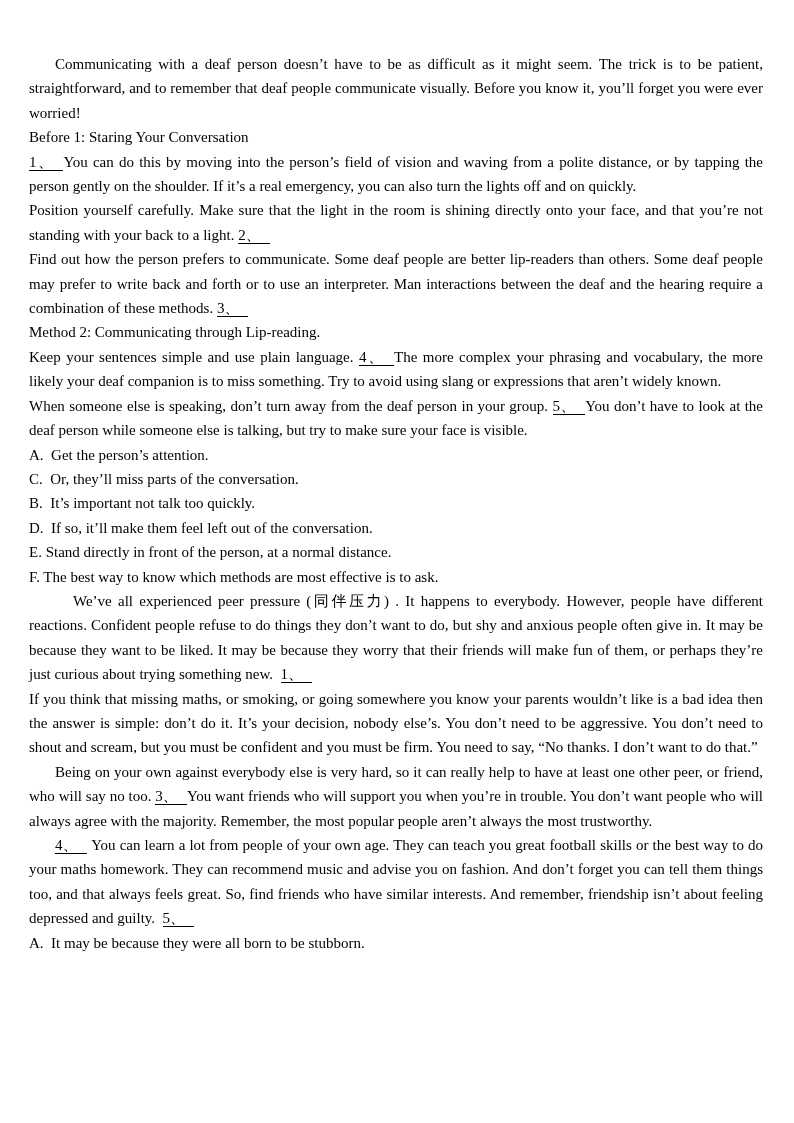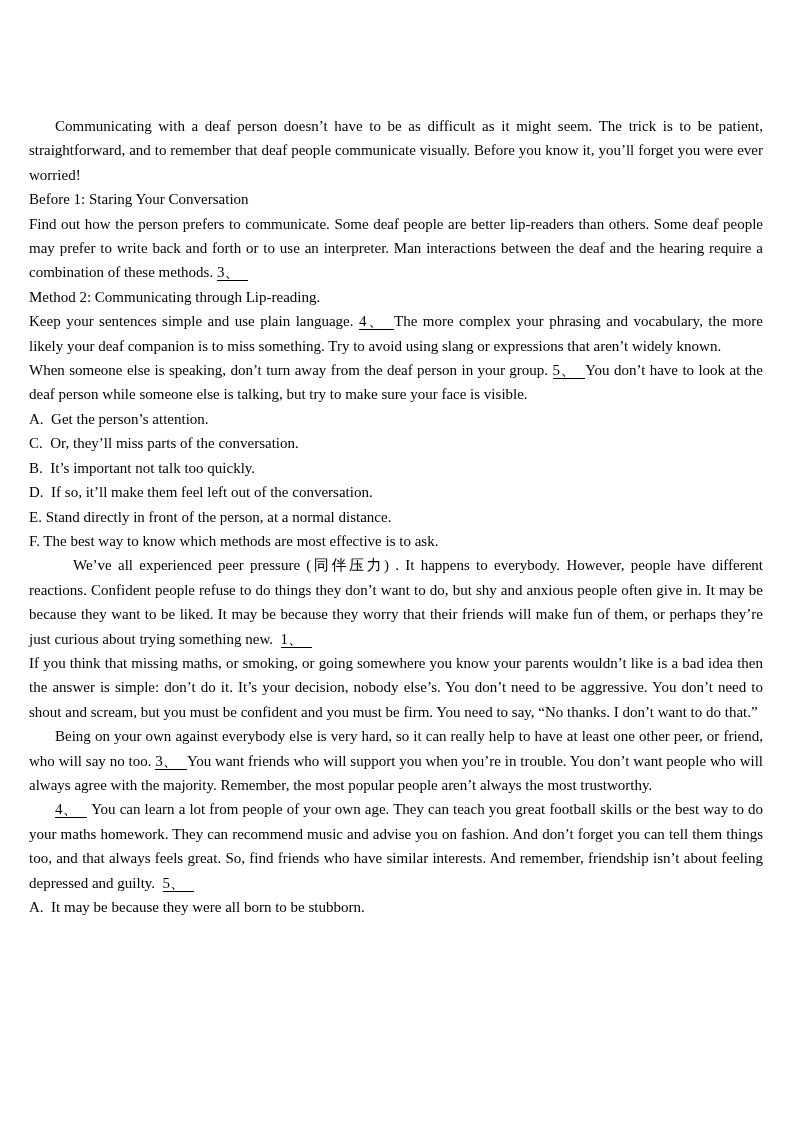--- a/index.html
+++ b/index.html
@@ -7,21 +7,21 @@
     padding: 0;
     background: #ffffff;
   }
   .page {
     position: relative;
     width: 794px;
     height: 1123px;
     margin: 0 auto;
     background: #ffffff;
     box-sizing: border-box;
-    padding: 114px 31px 0 29px;
+    padding: 52px 31px 0 29px;
     overflow: hidden;
     font-family: "Liberation Serif", "DejaVu Serif", serif;
     font-size: 15px;
     line-height: 24.4px;
     color: #000000;
   }
   p.para {
     margin: 0;
     text-align: justify;
   }
@@ -34,20 +34,22 @@
   }
   span.run { }
 </style>
 </head>
 <body>
 
 <div class="page">
   <div>
       <p class="para indent-2"><span class="run">Communicating with a deaf person doesn’t have to be as difficult as it might seem. The trick is to be patient, straightforward, and to remember that deaf people communicate visually. Before you know it, you’ll forget you were ever worried!</span></p>
       <p class="para"><span class="run">Before 1: Staring Your Conversation</span></p>
+      <p class="para"><span class="blank">1、</span><span class="run">You can do this by moving into the person’s field of vision and waving from a polite distance, or by tapping the person gently on the shoulder. If it’s a real emergency, you can also turn the lights off and on quickly.</span></p>
+      <p class="para"><span class="run">Position yourself carefully. Make sure that the light in the room is shining directly onto your face, and that you’re not standing with your back to a light. </span><span class="blank">2、</span></p>
       <p class="para"><span class="run">Find out how the person prefers to communicate. Some deaf people are better lip-readers than others. Some deaf people may prefer to write back and forth or to use an interpreter. Man interactions between the deaf and the hearing require a combination of these methods. </span><span class="blank">3、</span></p>
       <p class="para"><span class="run">Method 2: Communicating through Lip-reading.</span></p>
       <p class="para"><span class="run">Keep your sentences simple and use plain language. </span><span class="blank">4、</span><span class="run">The more complex your phrasing and vocabulary, the more likely your deaf companion is to miss something. Try to avoid using slang or expressions that aren’t widely known.</span></p>
       <p class="para"><span class="run">When someone else is speaking, don’t turn away from the deaf person in your group. </span><span class="blank">5、</span><span class="run">You don’t have to look at the deaf person while someone else is talking, but try to make sure your face is visible.</span></p>
       <p class="para"><span class="run">A.&nbsp;&nbsp;Get the person’s attention.</span></p>
       <p class="para"><span class="run">C.&nbsp;&nbsp;Or, they’ll miss parts of the conversation.</span></p>
       <p class="para"><span class="run">B.&nbsp;&nbsp;It’s important not talk too quickly.</span></p>
       <p class="para"><span class="run">D.&nbsp;&nbsp;If so, it’ll make them feel left out of the conversation.</span></p>
       <p class="para"><span class="run">E. Stand directly in front of the person, at a normal distance.</span></p>
       <p class="para"><span class="run">F. The best way to know which methods are most effective is to ask.</span></p>

